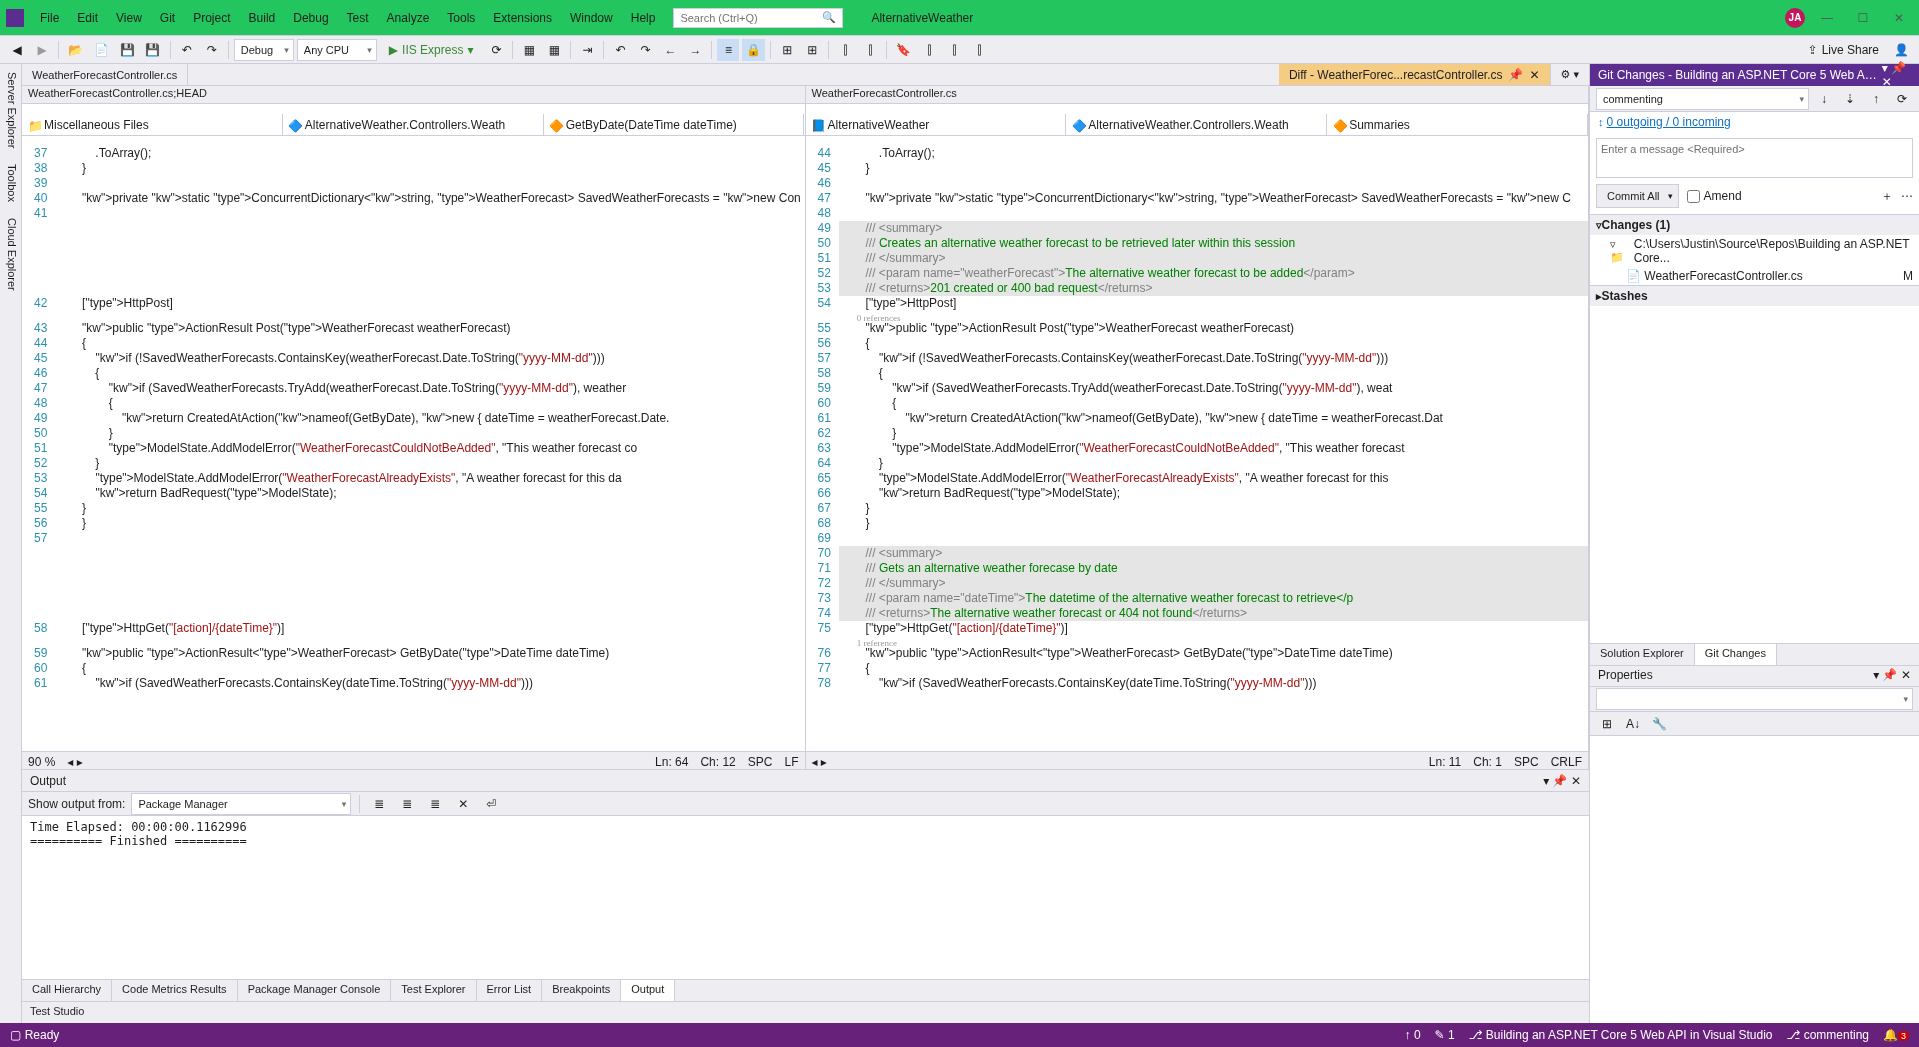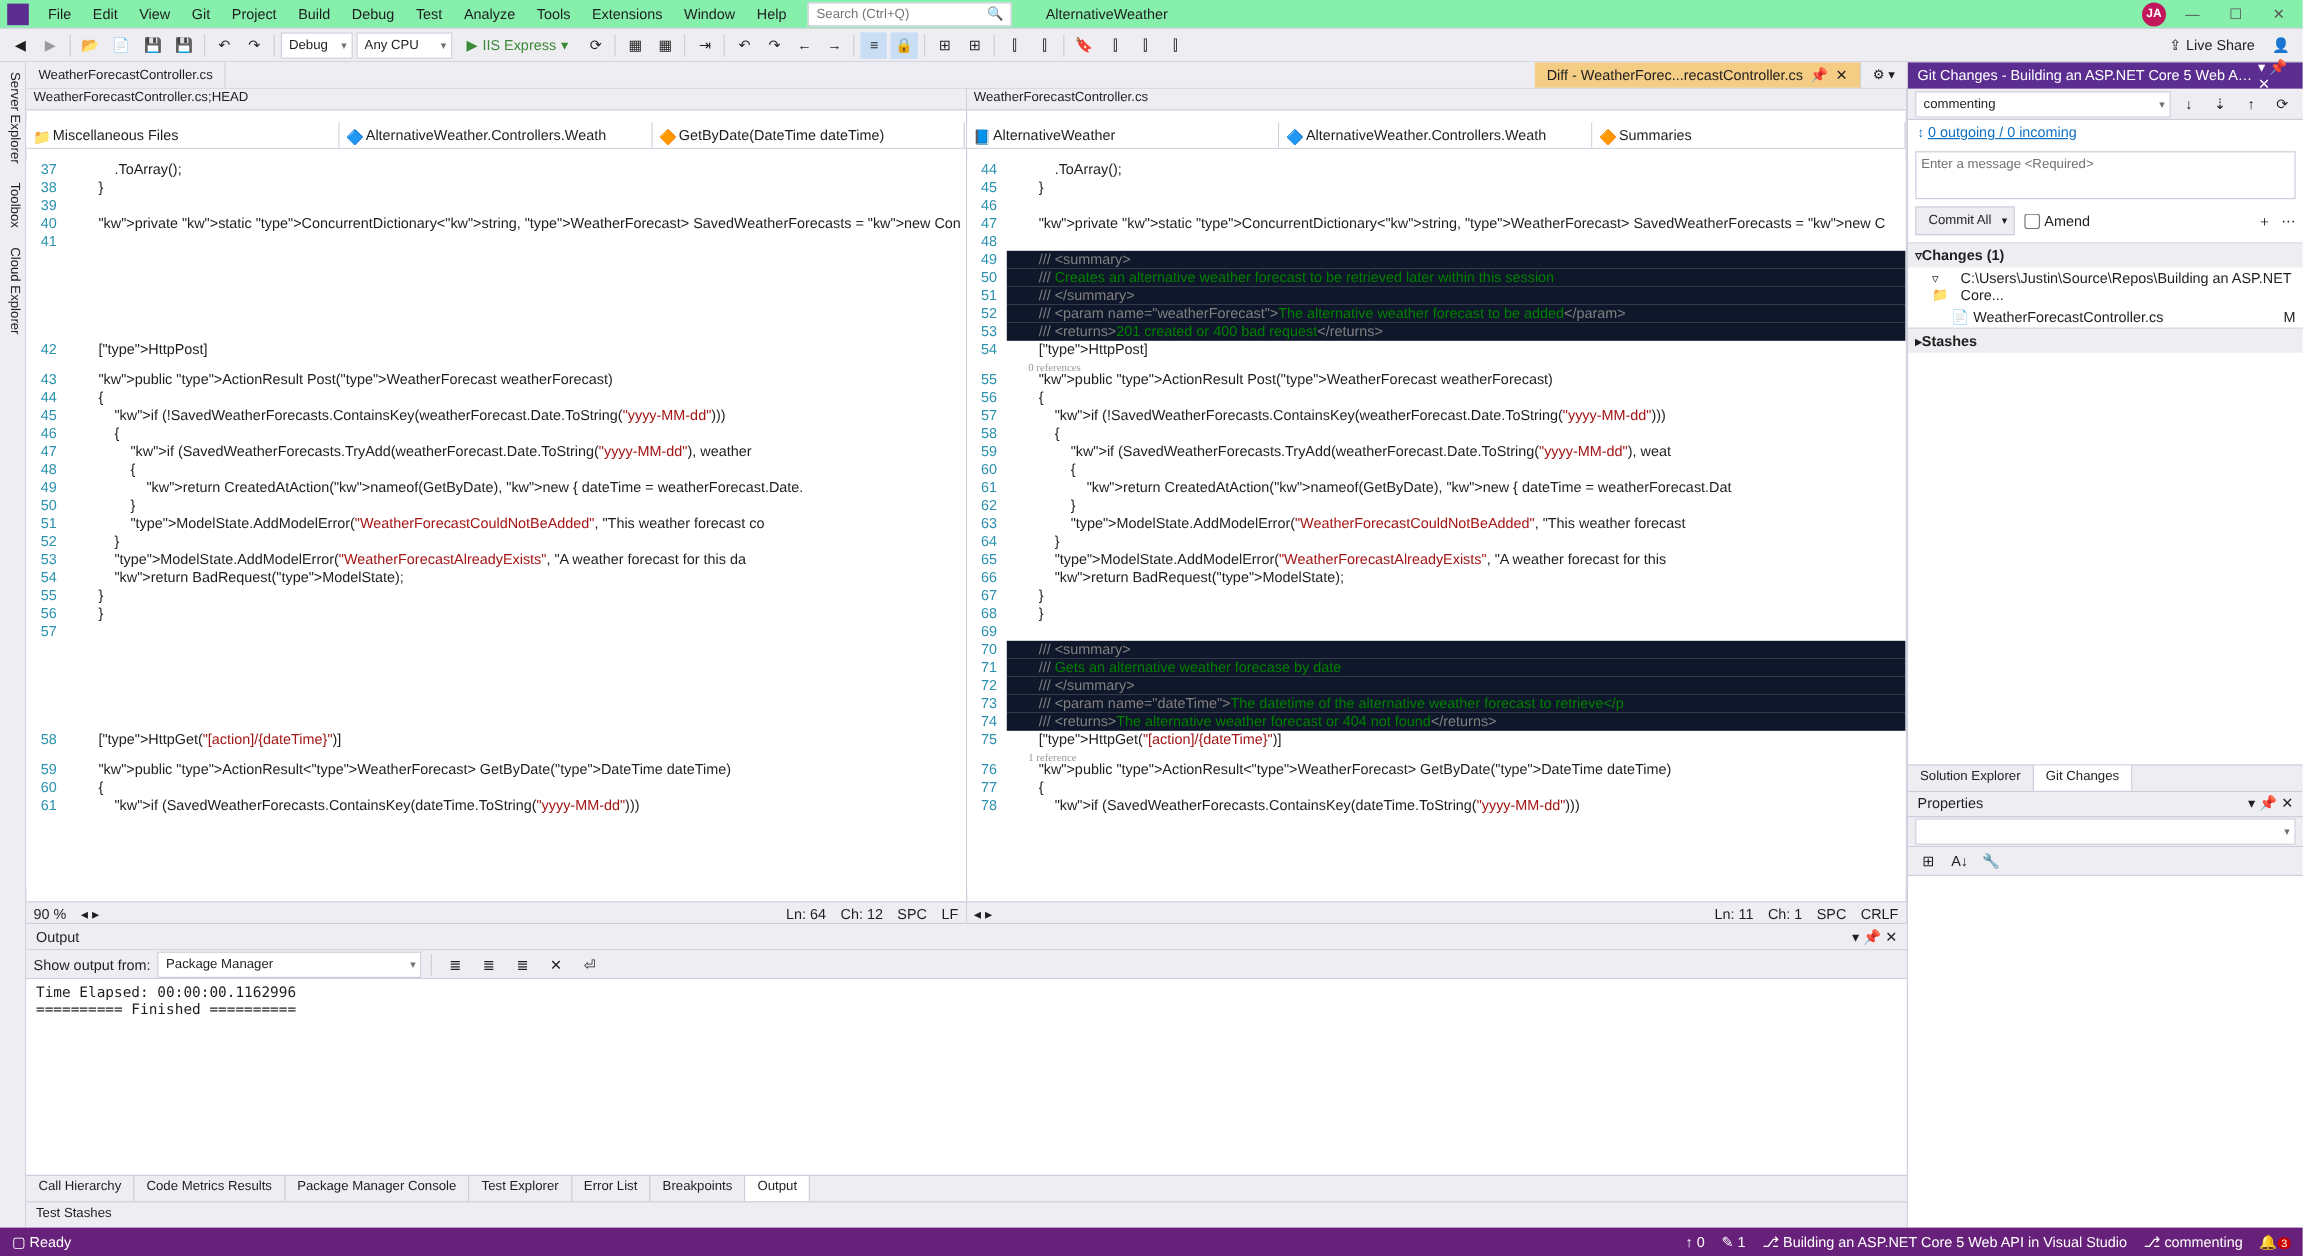--- a/index.html
+++ b/index.html
@@ -1,17 +1,17 @@
 <!DOCTYPE html>
 <html><head>
 <meta charset="utf-8">
 <style>
 * { margin:0; padding:0; box-sizing:border-box; font-family:"Segoe UI",Tahoma,sans-serif; font-size:12px; }
 body { background:#ffffff; color:#1e1e1e; height:1047px; width:1919px; overflow:hidden; display:flex; flex-direction:column; }
-.menubar { background:#86efac; height:24px; display:flex; align-items:center; padding:0 6px; border-bottom:1px solid #cccedb; }
+.menubar { background:#22c55e; height:36px; display:flex; align-items:center; padding:0 6px; border-bottom:1px solid #cccedb; }
 .vs-logo { width:18px; height:18px; background:#5c2d91; margin-right:8px; }
 .menu-items { display:flex; gap:2px; }
 .menu-items span { padding:3px 8px; cursor:pointer; }
 .search-box { margin-left:10px; display:flex; align-items:center; background:#fff; border:1px solid #cccedb; height:20px; padding:0 6px; width:170px; }
 .search-box input { border:none; outline:none; font-size:11px; flex:1; }
 .search-box span.icon { color:#717171; font-size:11px; }
 .sln-name { margin-left:20px; color:#1e1e1e; padding:2px 8px; }
 .titlebar-right { margin-left:auto; display:flex; align-items:center; gap:8px; }
 .avatar { width:20px; height:20px; border-radius:50%; background:#c2185b; color:#fff; display:flex; align-items:center; justify-content:center; font-size:10px; font-weight:600; }
 .win-btn { width:28px; height:20px; display:flex; align-items:center; justify-content:center; color:#555; cursor:pointer; }
@@ -34,21 +34,21 @@
 .editor-pane { flex:1; display:flex; flex-direction:column; border-right:1px solid #cccedb; min-width:0;gap:10px; }
 .pane-header { height:18px; background:#eeeef2; border-bottom:1px solid #cccedb; font-size:11px; padding:1px 6px; color:#1e1e1e; }
 .nav-bar { height:22px; display:flex; border-bottom:1px solid #cccedb; }
 .nav-combo { flex:1; border-right:1px solid #cccedb; background:#fff; font-size:11px; padding:2px 6px; display:flex; align-items:center; gap:4px; overflow:hidden; white-space:nowrap; }
 .nav-icon { width:12px; height:12px; display:inline-block; }
 .code-area { flex:1; overflow:auto; background:#fff; font-family:Consolas,monospace; font-size:12px; line-height:15px; display:flex; }
 .gutter { background:#fff; color:#2b91af; text-align:right; padding:0 8px 0 12px; user-select:none; }
 .gutter div { height:15px; }
 .code-lines { flex:1; white-space:pre; }
 .code-lines div { height:15px; }
-.added { background:#0f172a; }
+.added { background:#e5e5e5; }
 .codelens { height:10px!important; font-size:9px; color:#999; font-family:"Segoe UI"; padding-left:0; }
 .status-line { height:18px; background:#eeeef2; border-top:1px solid #cccedb; font-size:11px; display:flex; align-items:flex-end; padding:0 6px; gap:12px; }
 .status-line .right { margin-left:auto; display:flex; gap:12px; }
 .output-panel { height:210px; border-top:1px solid #cccedb; display:flex; flex-direction:column; }
 .panel-title { background:#eeeef2; height:22px; display:flex; align-items:center; padding:0 8px; font-size:11px; border-bottom:1px solid #cccedb; justify-content:space-between; }
 .panel-toolbar { height:24px; background:#eeeef2; display:flex; align-items:center; padding:0 6px; gap:6px; border-bottom:1px solid #cccedb; font-size:11px; }
 .panel-body { flex:1; background:#fff; font-family:Consolas,monospace; font-size:12px; padding:4px 8px; white-space:pre; overflow:auto; }
 .bottom-tabs { height:22px; background:#eeeef2; display:flex; border-top:1px solid #cccedb; }
 .bottom-tab { padding:3px 10px; font-size:11px; border-right:1px solid #cccedb; cursor:pointer; }
 .bottom-tab.active { background:#fff; }
@@ -337,21 +337,21 @@
 
     <div class="bottom-tabs" id="bottom-tabs">
         <div class="bottom-tab">Call Hierarchy</div>
         <div class="bottom-tab">Code Metrics Results</div>
         <div class="bottom-tab">Package Manager Console</div>
         <div class="bottom-tab">Test Explorer</div>
         <div class="bottom-tab">Error List</div>
         <div class="bottom-tab">Breakpoints</div>
         <div class="bottom-tab active">Output</div>
       </div>
-    <div class="test-results">Test Stashes</div>
+    <div class="test-results">Test Studio</div>
   </div>
 
   <div class="right-panel">
     <div class="rp-header">
       <span style="overflow:hidden;text-overflow:ellipsis;white-space:nowrap">Git Changes - Building an ASP.NET Core 5 Web API in Visual Studio</span>
       <span>▾ 📌 ✕</span>
     </div>
     <div class="rp-toolbar">
       <div class="tb-combo" style="flex:1">commenting</div>
       <div class="tb-btn">↓</div>

